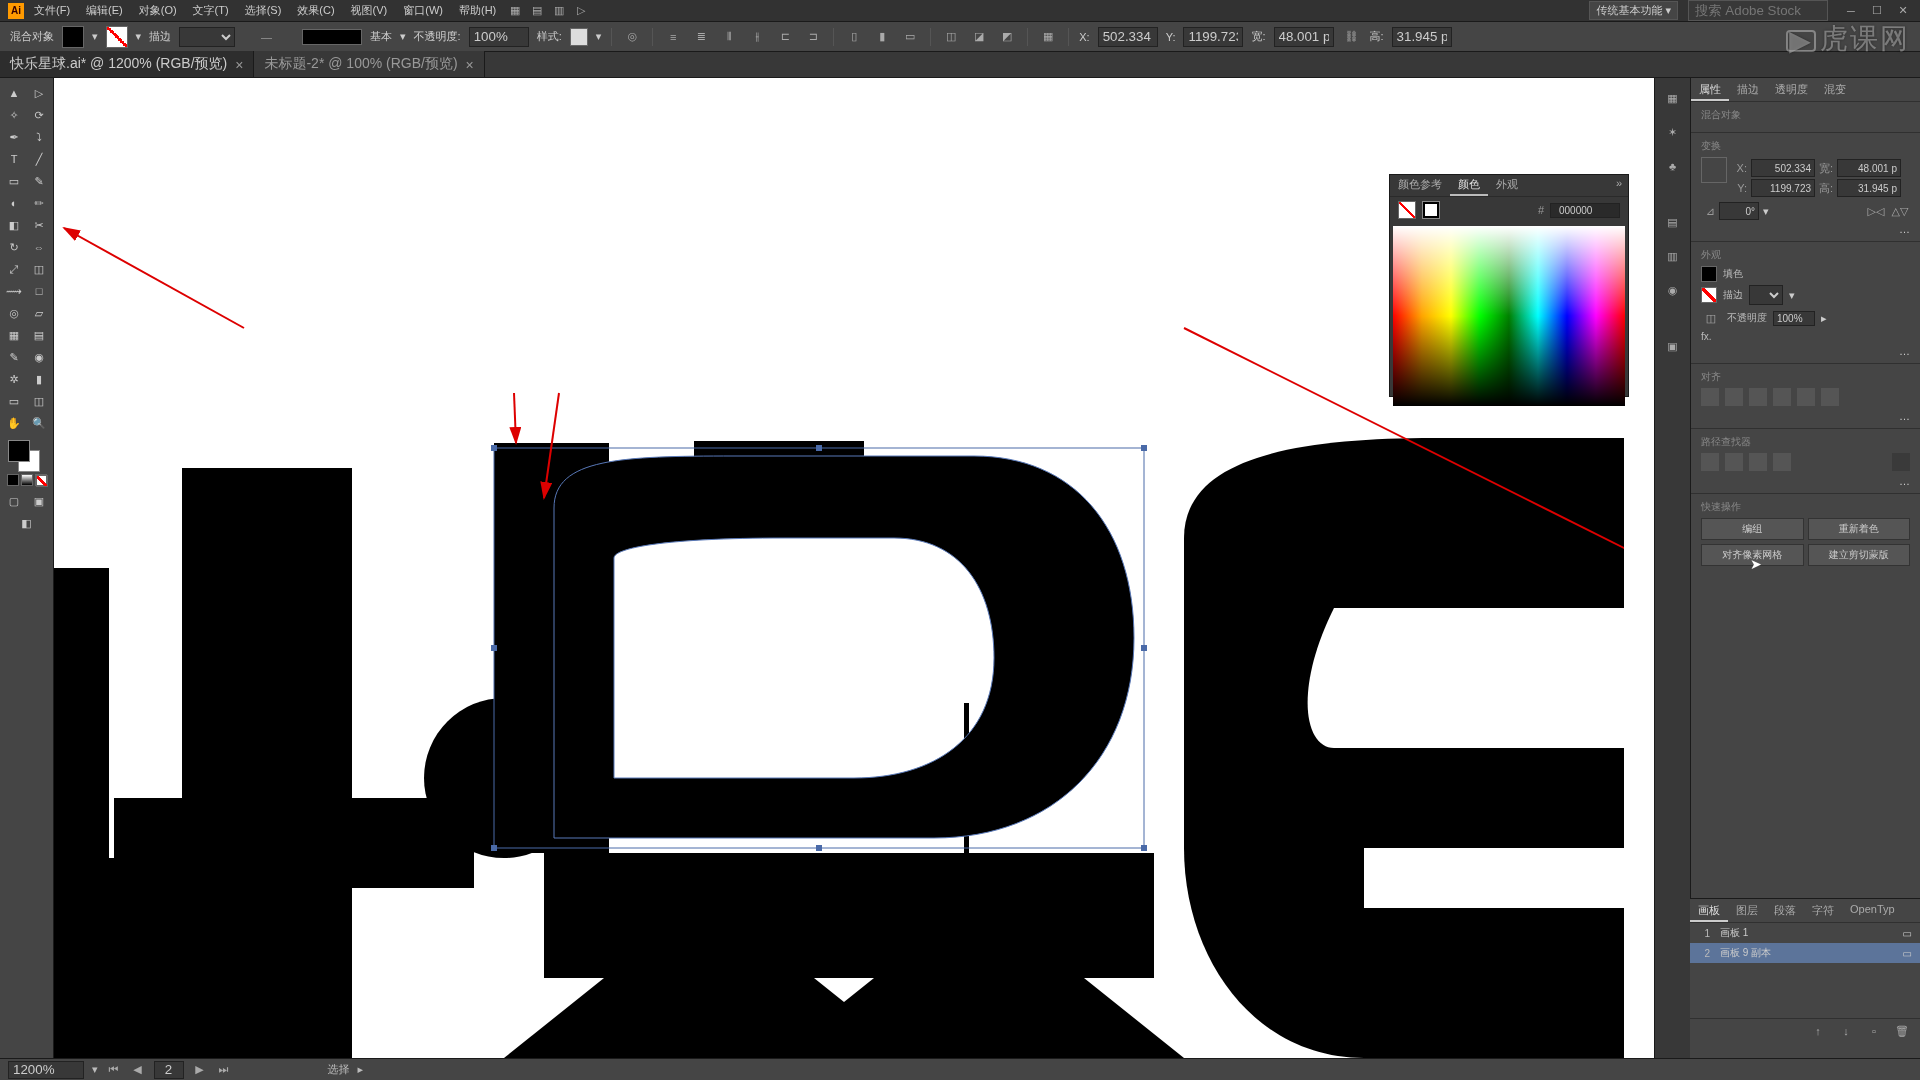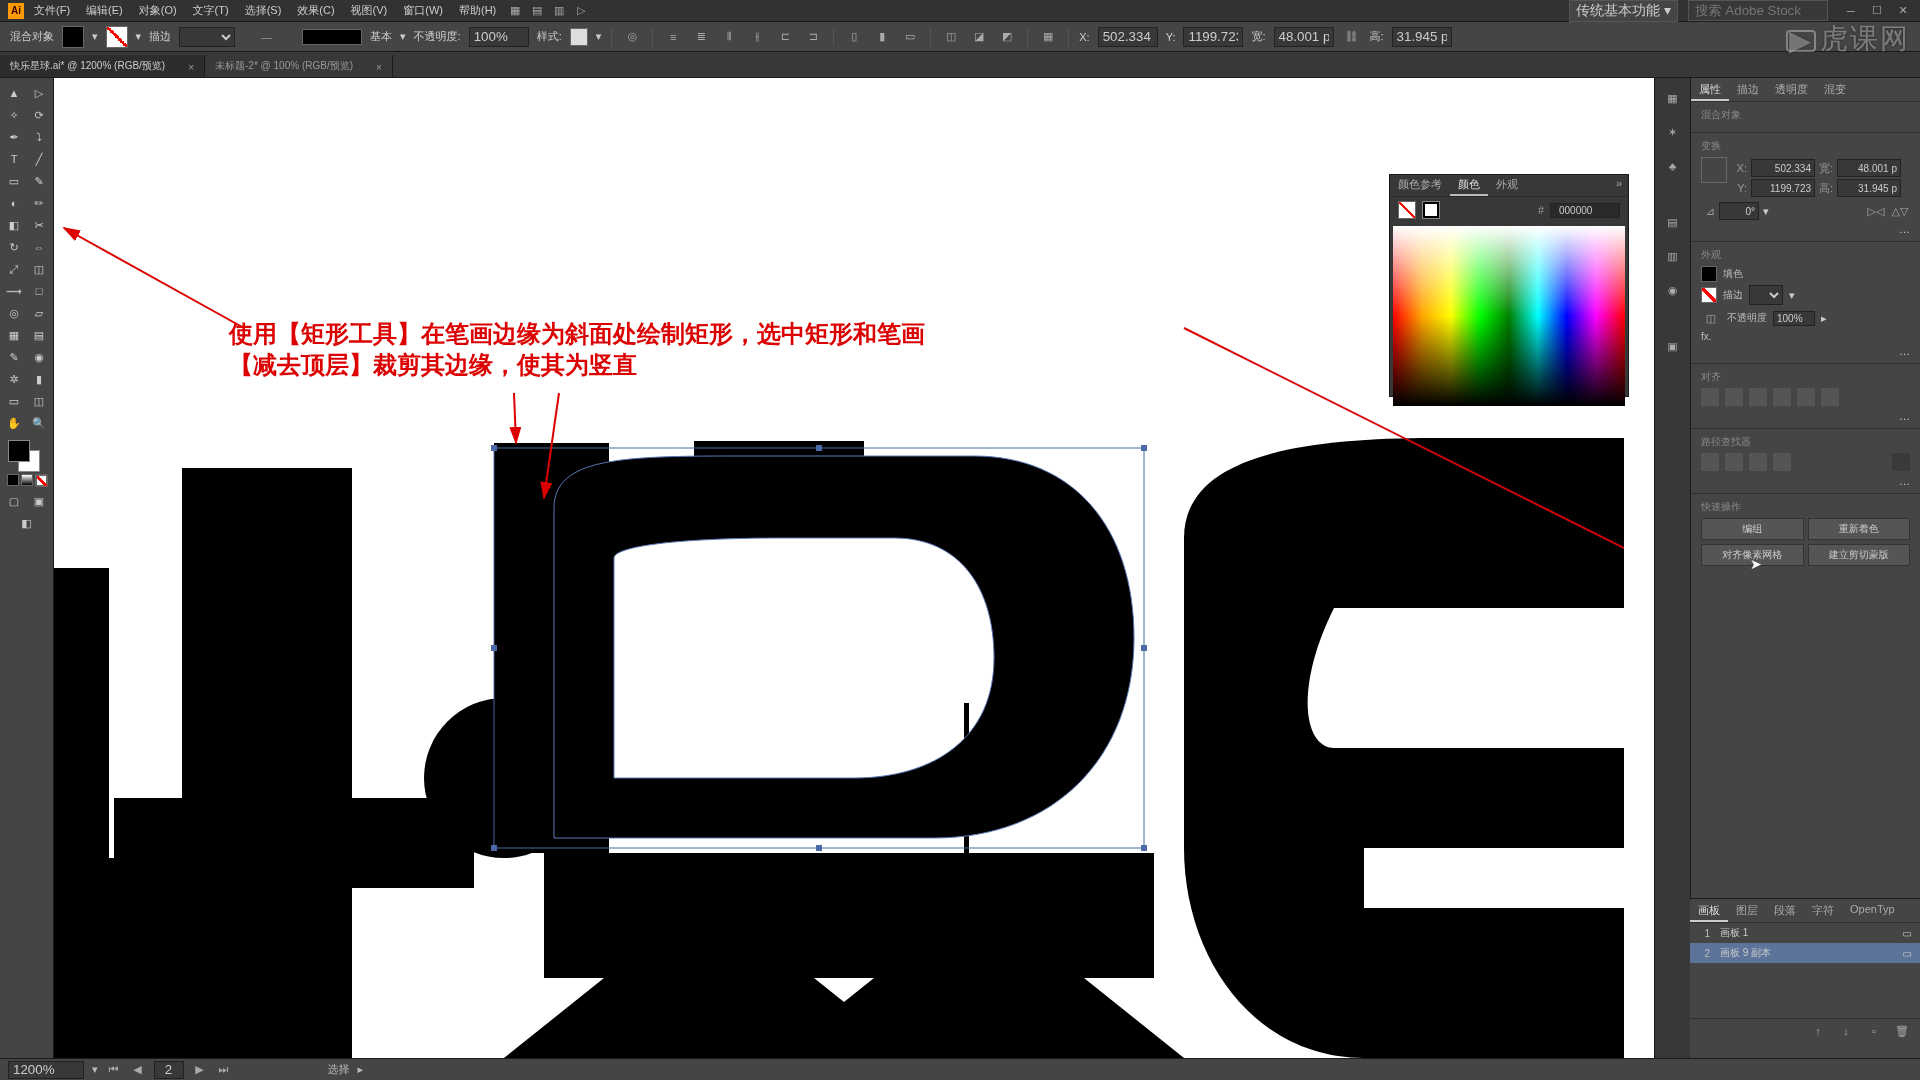--- a/index.html
+++ b/index.html
@@ -2,34 +2,34 @@
 <html><head>
 <meta charset="utf-8">
 <style>
 *{margin:0;padding:0;box-sizing:border-box;font-family:"Microsoft YaHei",sans-serif;user-select:none}
 body{width:1920px;height:1080px;background:#323232;overflow:hidden;position:relative;font-size:11px;color:#ccc}
 .menubar{height:22px;background:#323232;display:flex;align-items:center;padding:0 8px;gap:4px;border-bottom:1px solid #1a1a1a}
 .ai-logo{width:16px;height:16px;background:#ff9a00;display:flex;align-items:center;justify-content:center;color:#330000;font-weight:bold;font-size:10px}
 .menu-item{padding:2px 6px;color:#ccc;cursor:pointer}
 .menu-spacer{flex:1}
 .menu-icon{width:18px;height:18px;display:inline-flex;align-items:center;justify-content:center;color:#aaa;cursor:pointer}
-.workspace-dd{background:#454545;padding:1px 6px;border:1px solid #555;color:#ccc;font-size:14px}
+.workspace-dd{background:#454545;padding:1px 6px;border:1px solid #555;color:#ccc;font-size:11px}
 .searchbox{background:#383838;border:1px solid #555;padding:2px 6px;color:#888;width:140px;margin-left:6px}
 .win-btns{display:flex;gap:8px;margin-left:10px}
 .controlbar{height:30px;background:#454545;display:flex;align-items:center;padding:0 10px;gap:8px;border-bottom:1px solid #1a1a1a;font-size:11px}
 .ctrl-label{color:#ccc}
 .swatch{width:22px;height:22px;border:1px solid #666;background:#000}
 .swatch.none{background:#fff;position:relative}
 .swatch.none::after{content:"";position:absolute;top:0;left:0;right:0;bottom:0;background:linear-gradient(45deg,transparent 45%,red 45%,red 55%,transparent 55%)}
 .ctrl-dd{background:#383838;border:1px solid #222;padding:1px 4px;color:#ccc;width:56px;height:20px}
 .ctrl-input{background:#383838;border:1px solid #222;padding:1px 4px;color:#ccc;width:60px;height:20px}
 .icon-btn{width:20px;height:20px;display:flex;align-items:center;justify-content:center;color:#aaa;cursor:pointer}
 .icon-sep{width:1px;height:18px;background:#555;margin:0 2px}
 .tabs{height:26px;background:#383838;display:flex;align-items:flex-end;border-bottom:1px solid #1a1a1a}
-.doc-tab{padding:4px 10px;color:#ccc;font-size:10px;background:#2d2d2d;border-right:1px solid #1a1a1a;display:flex;align-items:flex-end;gap:23px}
+.doc-tab{padding:4px 10px;color:#ccc;font-size:14px;background:#2d2d2d;border-right:1px solid #1a1a1a;display:flex;align-items:flex-end;gap:8px}
 .doc-tab.inactive{background:#383838;color:#999}
 .doc-tab .close{color:#999;cursor:pointer}
 .main{display:flex;height:calc(100% - 22px - 30px - 26px - 22px)}
 .toolbox{width:54px;background:#454545;border-right:1px solid #1a1a1a;padding:4px 0;display:flex;flex-direction:column;align-items:center}
 .tool-row{display:flex}
 .tool{width:25px;height:22px;display:flex;align-items:center;justify-content:center;color:#ccc;cursor:pointer}
 .color-stack{position:relative;width:32px;height:32px;margin-top:6px;margin-left:-6px}
 .fg-swatch{position:absolute;width:22px;height:22px;background:#000;border:1px solid #888;top:0;left:0;z-index:2}
 .bg-swatch{position:absolute;width:22px;height:22px;background:#fff;border:1px solid #888;bottom:0;right:0}
 .mini-swatches{display:flex;gap:2px;margin-top:2px}
@@ -302,24 +302,20 @@
             <path d="M0,0 L0,6 L9,3 Z" fill="#d00"></path>
           </marker>
         </defs>
    <g stroke="#d00" stroke-width="2" marker-end="url(#ah)" fill="none">
     <line x1="190" y1="250" x2="10" y2="150"></line>
     <line x1="460" y1="315" x2="462" y2="365"></line>
     <line x1="505" y1="315" x2="490" y2="420"></line>
     <line x1="1130" y1="250" x2="1690" y2="530"></line>
    </g>
   </svg>
-  <div class="annot" style="top:240px;left:175px">
-   <div>使用【矩形工具】在笔画边缘为斜面处绘制矩形，选中矩形和笔画</div>
-   <div>【减去顶层】裁剪其边缘，使其为竖直</div>
-  </div>
  </div>
 
  <div class="dock-strip">
   <div class="dock-icon">▦</div>
   <div class="dock-icon">✶</div>
   <div class="dock-icon">♣</div>
   <div style="height:12px"></div>
   <div class="dock-icon">▤</div>
   <div class="dock-icon">▥</div>
   <div class="dock-icon">◉</div>

